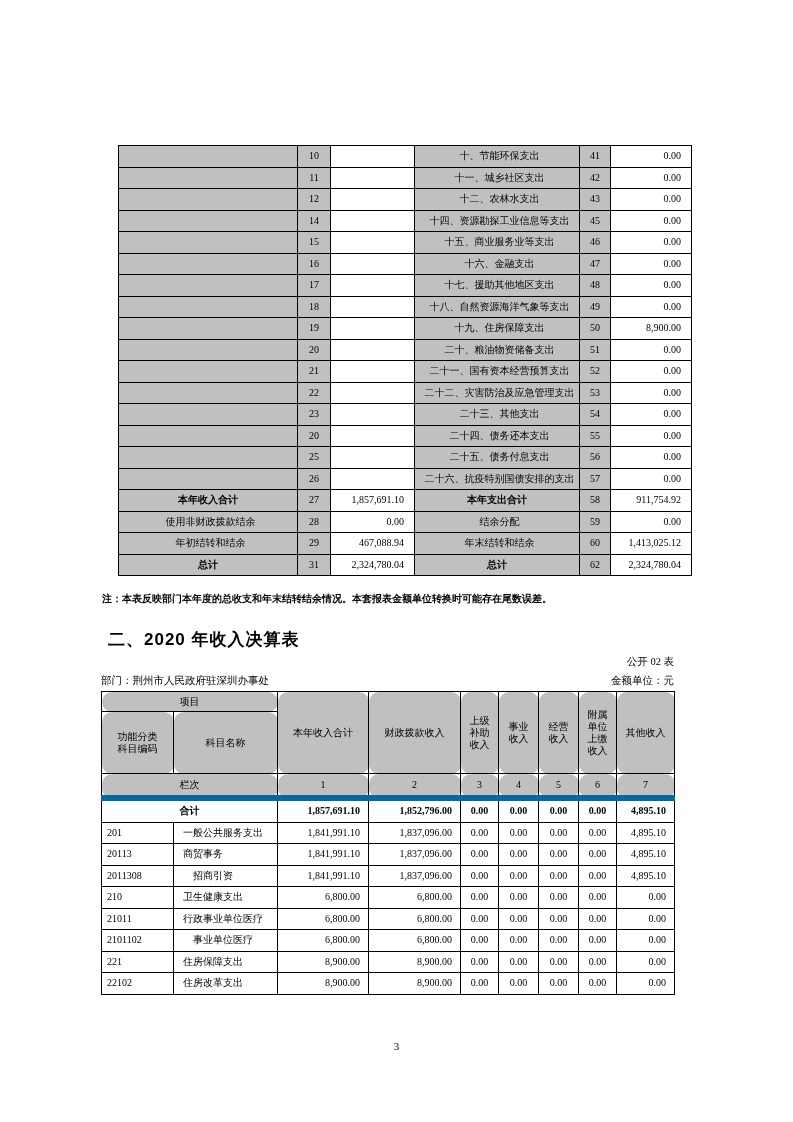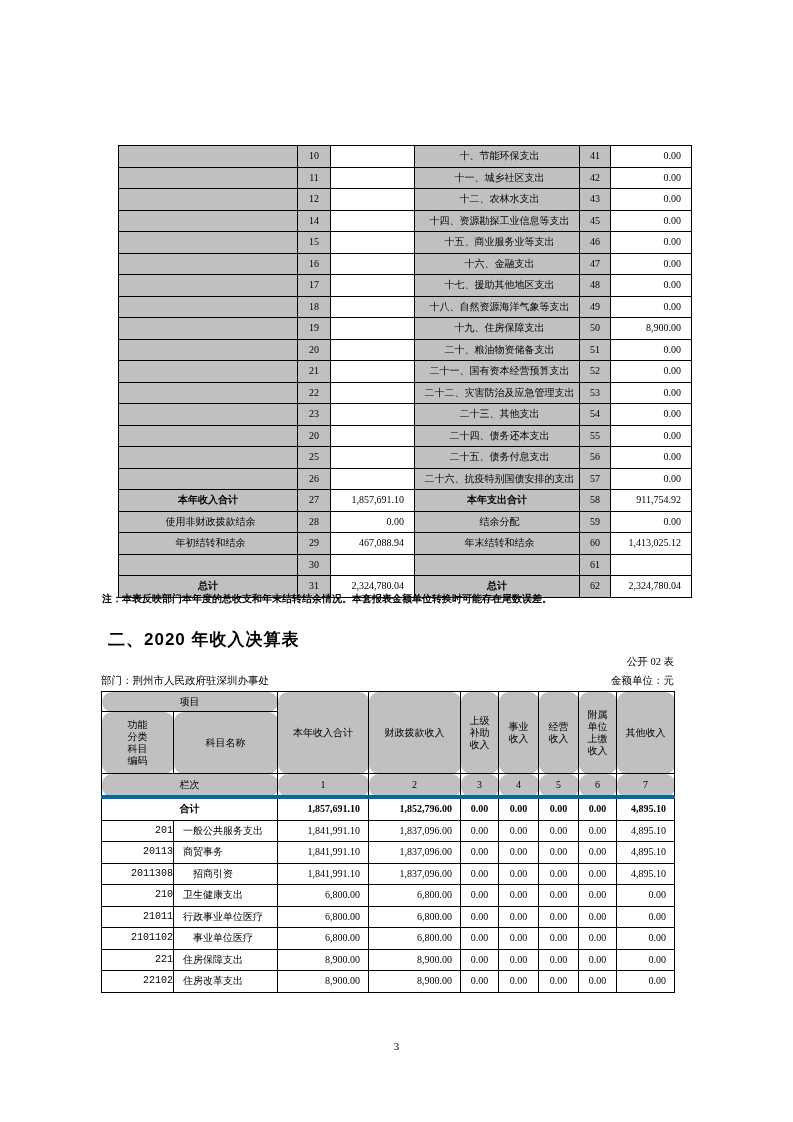--- a/index.html
+++ b/index.html
@@ -30,26 +30,26 @@
     font-family:"Liberation Sans","DejaVu Sans",sans-serif;
     font-size:17px;font-weight:bold;letter-spacing:1px;}
   .table-code{position:absolute;right:119px;top:655px;font-size:10.5px;}
   .dept-line{position:absolute;left:101px;top:674px;width:573px;
     display:flex;justify-content:space-between;font-size:10.5px;gap:48px;}
   
   .t2-wrap{position:absolute;left:101px;top:691px;}
   .t2 thead td{text-align:center;white-space:normal;border-radius:10px;}
   .t2 tr.hr1 td{height:19px;}
   .t2 tr.hr2 td{height:61px;}
-  .t2 tr.hr3 td{height:21px;border-bottom:4px solid #0369a1;}
+  .t2 tr.hr3 td{height:21px;border-bottom:6px solid #0369a1;}
   .t2 td.cell-pad{padding:0 6px;}
-  .t2 td.code-head{padding:0 24px;margin-left:48px;}
+  .t2 td.code-head{padding:0 12px;margin-left:48px;}
   .t2 tbody td{height:20.5px;background:#fff;}
   .t2 tbody tr.total-row td{font-weight:bold;}
-  .t2 tbody td.code{text-align:right;padding-left:5px;font-family:Liberation Mono, monospace;}
+  .t2 tbody td.code{text-align:left;padding-left:5px;}
   .t2 tbody td.name{text-align:left;padding-left:9px;}
   .t2 tbody td.name.ind1{padding-left:19px;}
   .t2 tbody td.merged-label{text-align:center;font-weight:bold;}
   .t2 tbody td.wide-amt{text-align:right;padding-right:8px;}
   .t2 tbody td.narrow-amt{text-align:center;}
   
   .page-num{position:absolute;top:1040px;left:0;width:793px;
     text-align:center;font-size:11px;}
 </style>
 </head>
@@ -210,28 +210,20 @@
           <td class="num gray">59</td>
           <td class="amt">0.00</td>
         </tr>
         <tr>
           <td class="lab gray">年初结转和结余</td>
           <td class="num gray">29</td>
           <td class="amt">467,088.94</td>
           <td class="lab gray">年末结转和结余</td>
           <td class="num gray">60</td>
           <td class="amt">1,413,025.12</td>
-        </tr>
-        <tr>
-          <td class="lab gray"></td>
-          <td class="num gray">30</td>
-          <td class="amt"></td>
-          <td class="lab gray"></td>
-          <td class="num gray">61</td>
-          <td class="amt"></td>
         </tr>
         <tr class="boldrow">
           <td class="lab gray">总计</td>
           <td class="num gray">31</td>
           <td class="amt">2,324,780.04</td>
           <td class="lab gray">总计</td>
           <td class="num gray">62</td>
           <td class="amt">2,324,780.04</td>
         </tr>
       </tbody>

